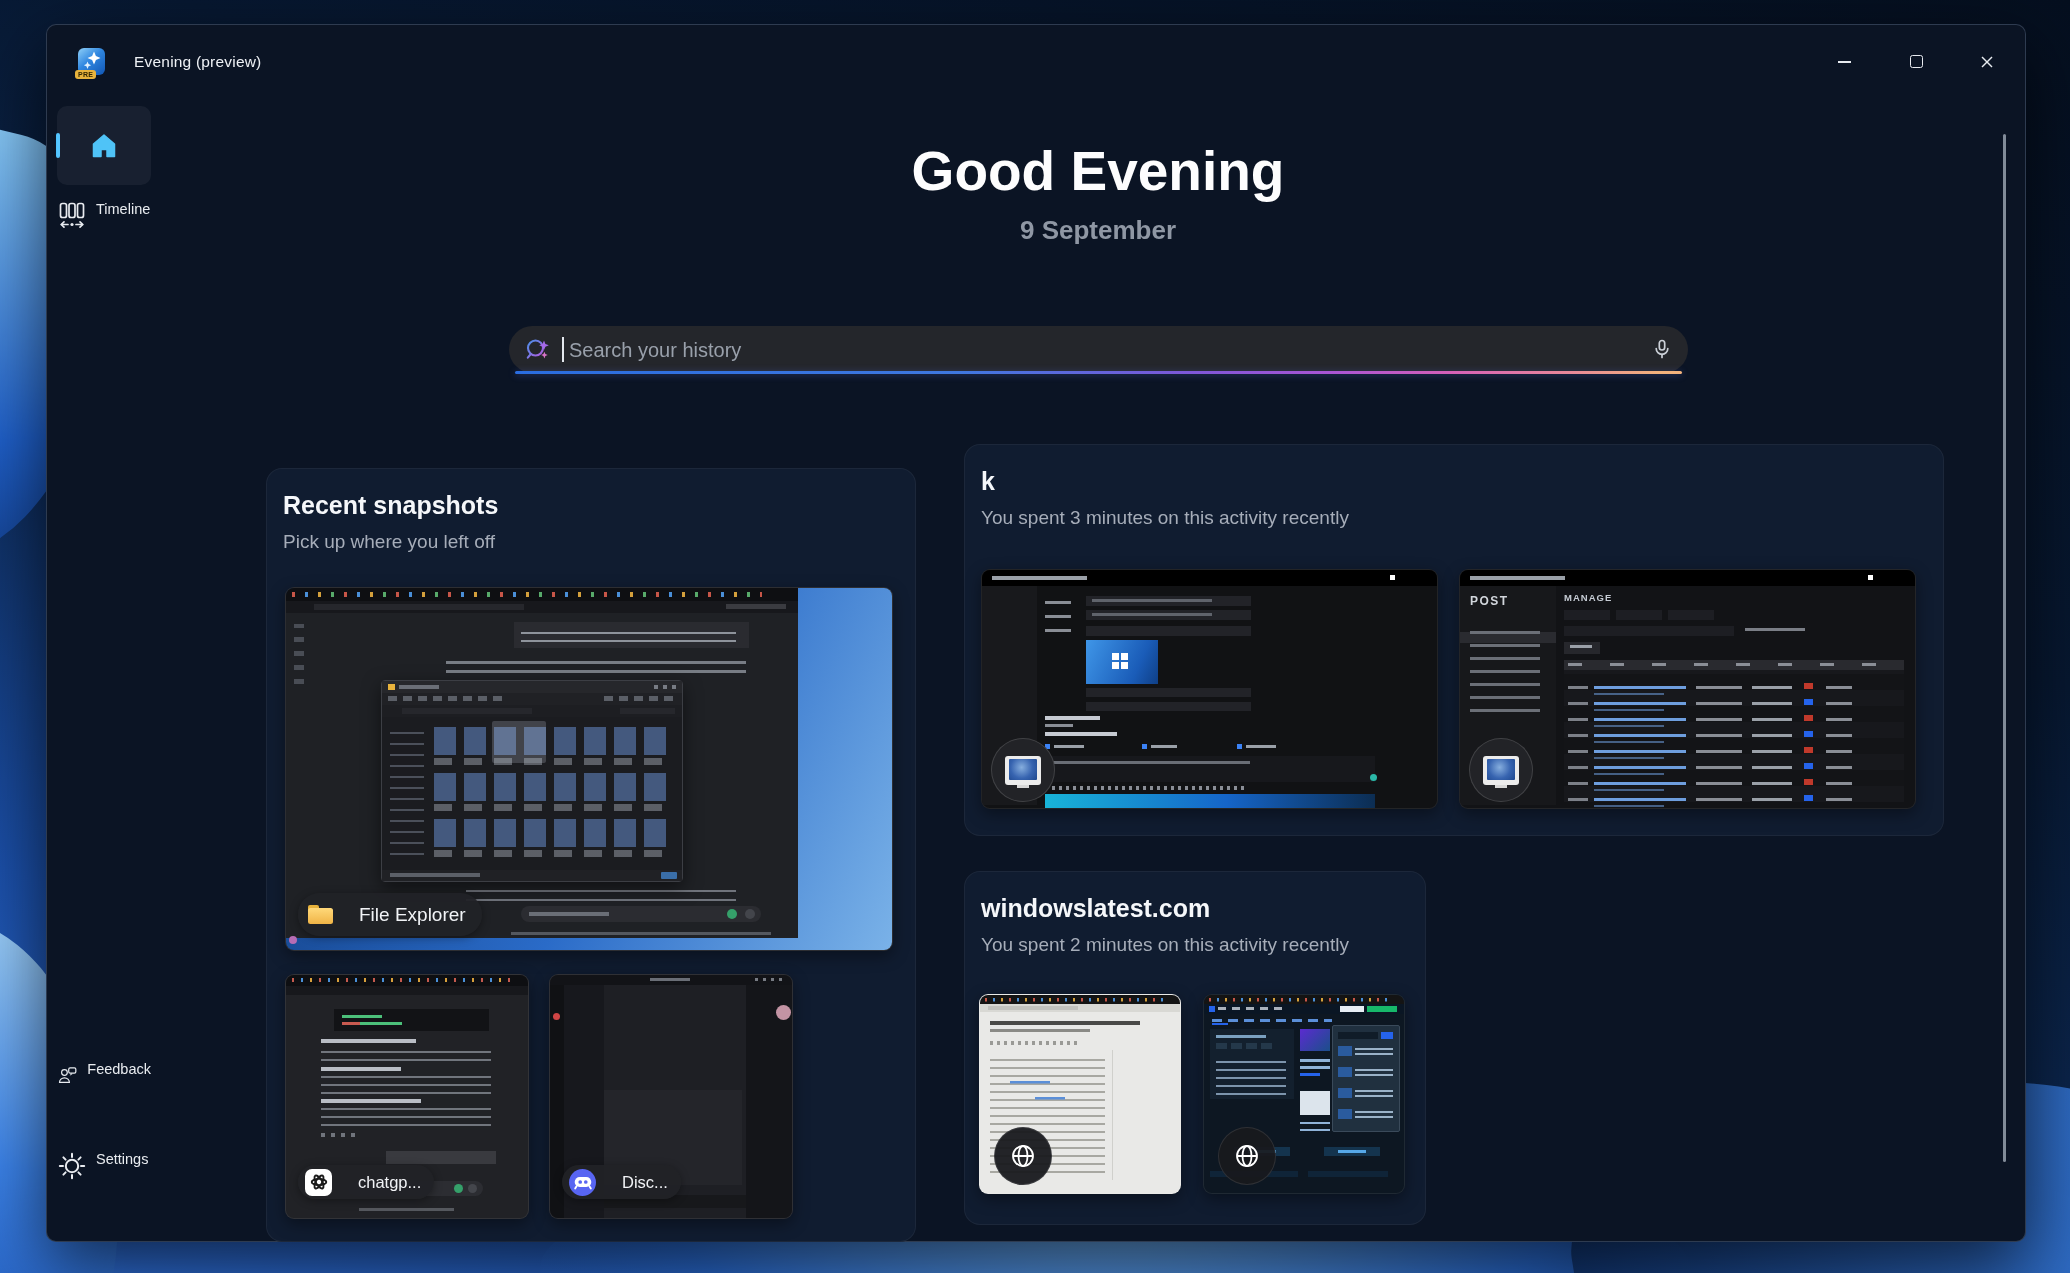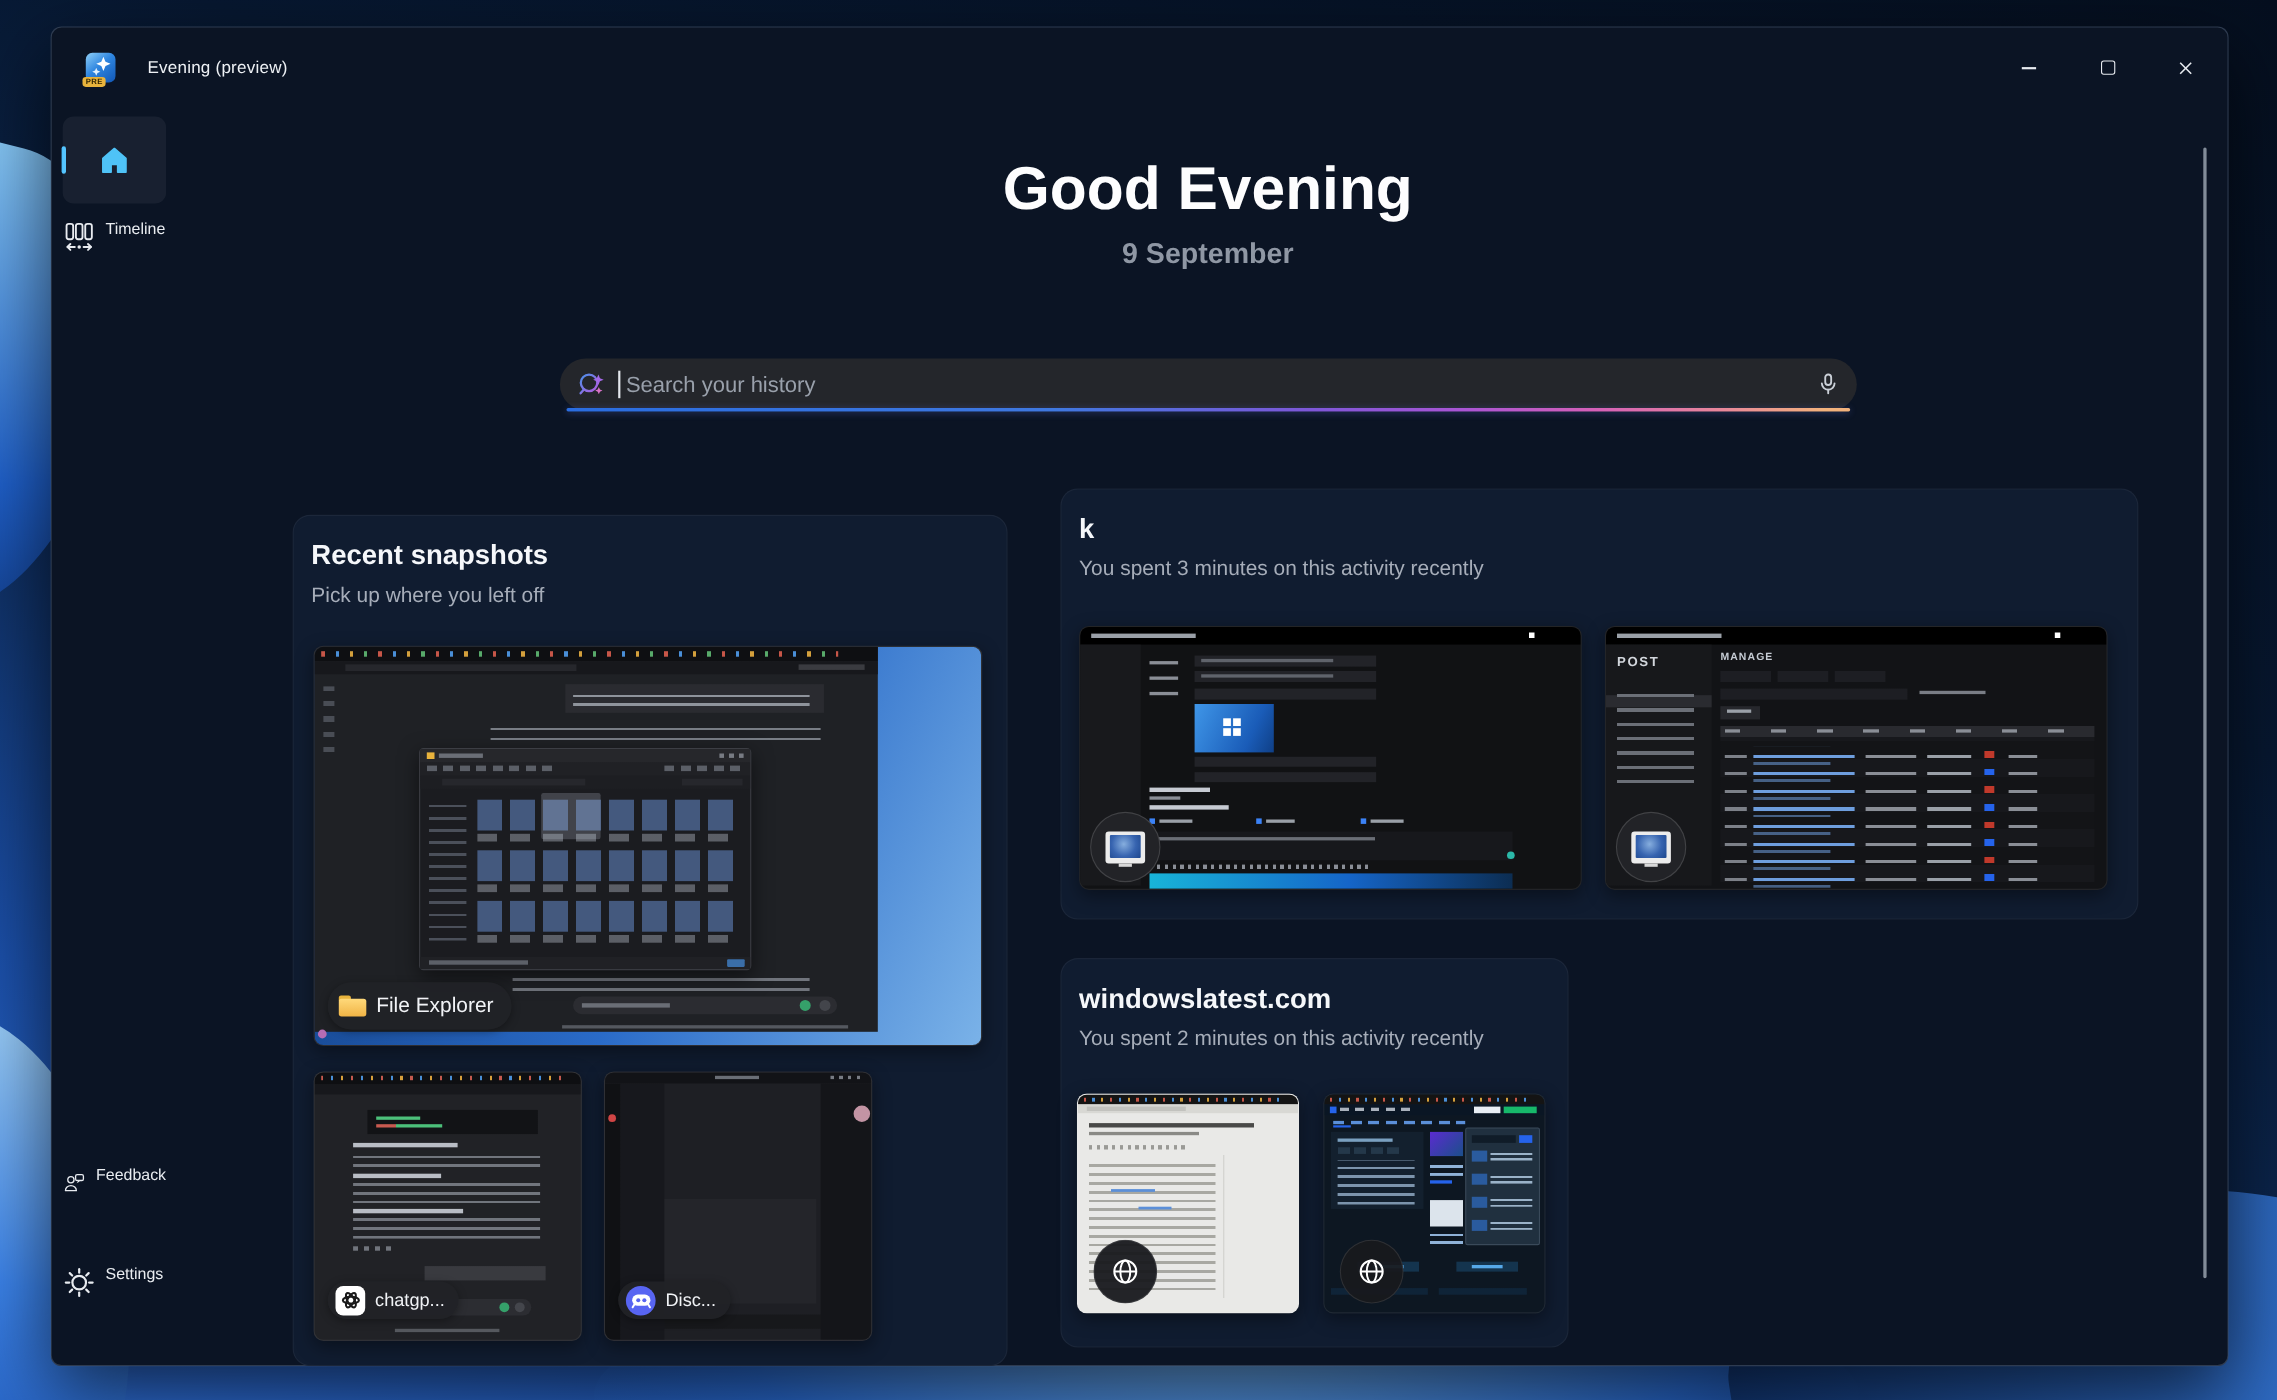--- a/index.html
+++ b/index.html
@@ -41,21 +41,21 @@
   .micwrap{position:absolute;right:14px;top:11px;}
   .underline{position:absolute;left:6px;right:6px;bottom:-1px;height:3px;border-radius:3px;
     background:linear-gradient(90deg,#2A6DE0 0%,#3f78e0 38%,#7E57D8 58%,#aa55d4 70%,#D460B8 80%,#e8879a 90%,#F2B27C 98%);
     box-shadow:0 1px 7px rgba(90,110,220,.45);}
   
   .card{position:absolute;background:#101c30;border:1px solid rgba(255,255,255,.05);border-radius:16px;}
   .card h2{position:absolute;left:16px;top:22px;margin:0;font-size:25px;font-weight:700;color:#f5f7fa;}
   .card p{position:absolute;left:16px;top:62px;margin:0;font-size:19px;color:#a6adb9;}
   .thumb{position:absolute;border-radius:9px;overflow:hidden;background:#1c1d21;
     border:1px solid rgba(255,255,255,.08);box-shadow:0 5px 16px rgba(0,0,0,.4);}
-  .pill{position:absolute;display:flex;align-items:center;gap:9px;background:rgba(33,34,38,.94);
+  .pill{position:absolute;display:flex;align-items:center;gap:26px;background:rgba(33,34,38,.94);
     border-radius:22px;color:#f1f3f6;box-shadow:0 2px 8px rgba(0,0,0,.35);z-index:6;}
   .pill-lg{left:12px;bottom:14px;height:43px;padding:0 16px 0 10px;font-size:19px;}
   .pill-sm{left:12px;bottom:19px;height:34px;padding:0 13px 0 7px;font-size:16.5px;}
   .folder{width:25px;height:19px;position:relative;}
   .folder::before{content:"";position:absolute;left:0;top:0;width:11px;height:5px;background:#e8b33c;border-radius:2px 2px 0 0;}
   .folder::after{content:"";position:absolute;left:0;top:3px;width:25px;height:16px;border-radius:2.5px;
     background:linear-gradient(#ffd97a,#f0b446);}
   .gpticon{width:27px;height:27px;border-radius:7px;background:#fff;display:flex;align-items:center;justify-content:center;}
   .dcicon{width:27px;height:27px;border-radius:50%;background:#5865F2;display:flex;align-items:center;justify-content:center;}
   .appbadge{position:absolute;left:9px;top:168px;width:62px;height:62px;border-radius:50%;background:#222327;

